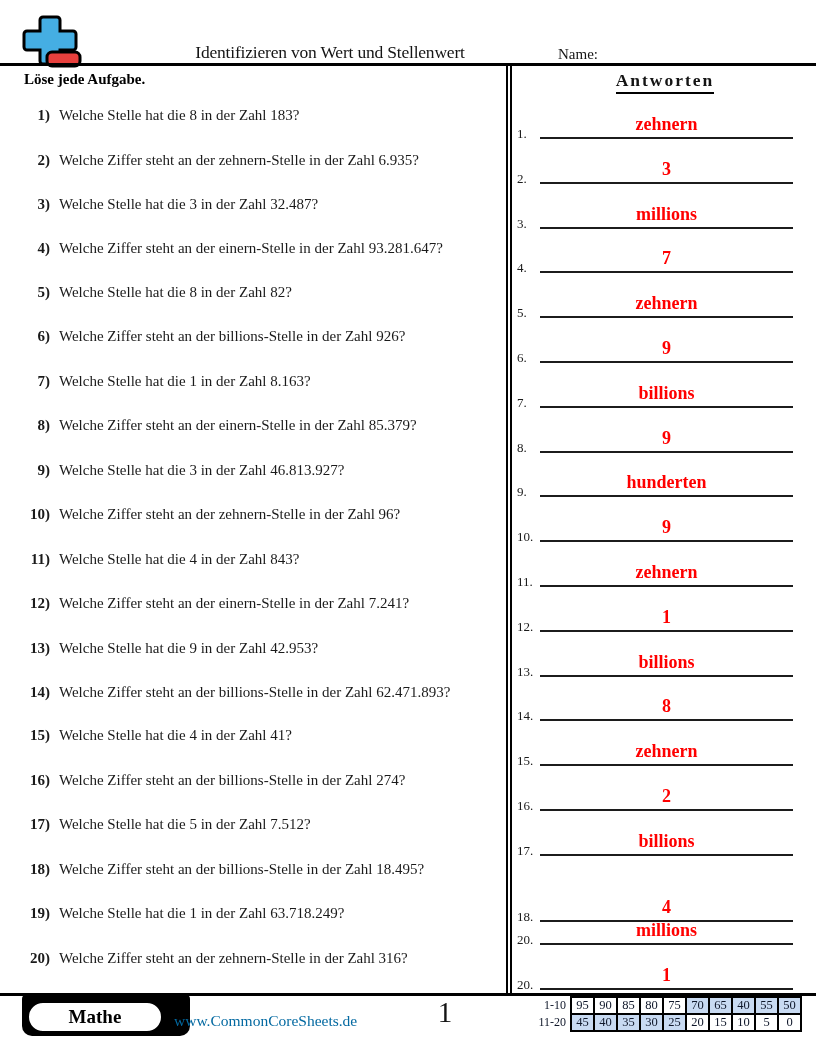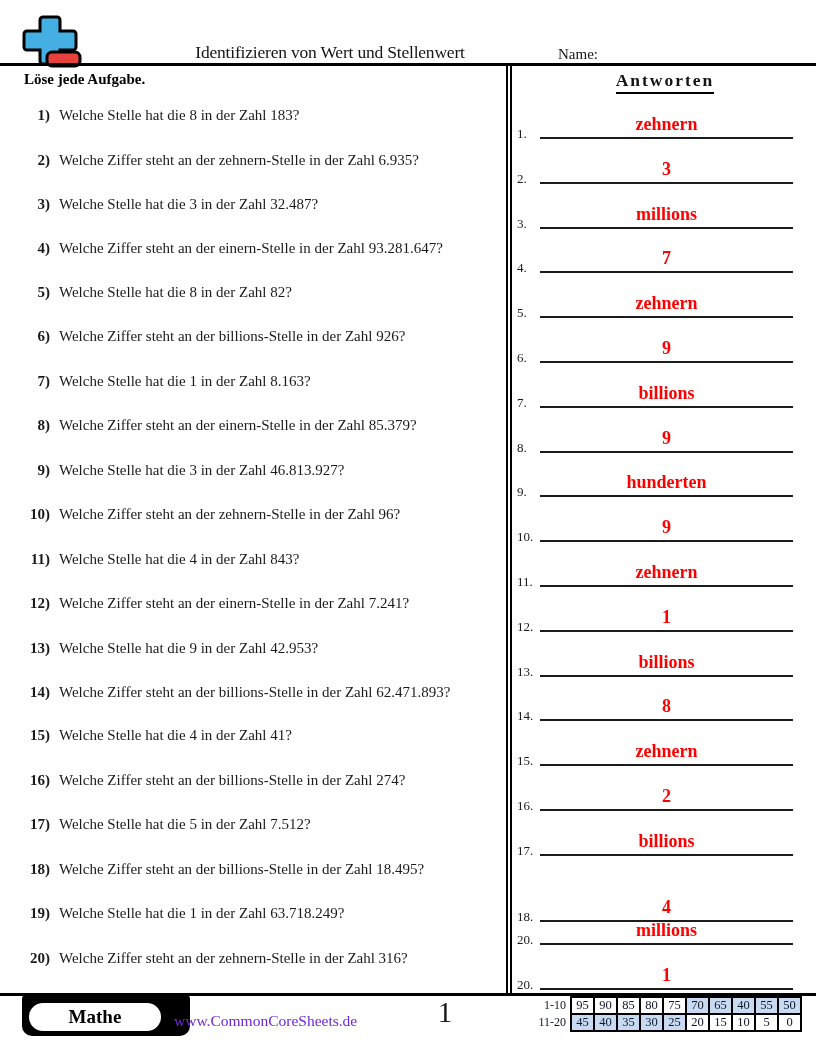--- a/index.html
+++ b/index.html
@@ -33,21 +33,21 @@
   .a-text{position:absolute;left:27px;bottom:4px;width:253px;text-align:center;
     font-size:18px;font-weight:bold;color:#ff0000;}
   .a-line{position:absolute;left:27px;bottom:0;width:253px;height:2px;background:#1c1c1c;}
   
   .ftr-rule{position:absolute;left:0;top:993px;width:816px;height:3px;background:#000;}
   .badge{position:absolute;left:22px;top:995px;width:168px;height:41px;background:#000;
     border-radius:4px 4px 10px 10px;}
   .badge-pill{position:absolute;left:5px;top:6px;width:132px;height:28px;background:#fff;
     border:2px solid #000;border-radius:16px;text-align:center;line-height:27px;
     font-size:19px;font-weight:bold;color:#000;}
-  .website{position:absolute;left:174px;top:1012px;font-size:15.5px;color:#6d28d9;}
+  .website{position:absolute;left:174px;top:1012px;font-size:15.5px;color:#0369a1;}
   .page-num{position:absolute;left:418px;top:996px;width:54px;text-align:center;
     font-size:29px;color:#141414;}
   .score{position:absolute;left:530px;top:996px;border-collapse:collapse;
     font-size:12px;color:#0f172a;}
   .score td{padding:0;text-align:center;height:15px;}
   .score td.lbl{width:36px;border:none;text-align:right;padding-right:4px;font-size:12px;}
   .score td.cell{width:21px;border:2px solid #000;font-size:12.5px;}
   .score td.cell.shaded{background:#c8daf2;}
 </style>
 </head>

